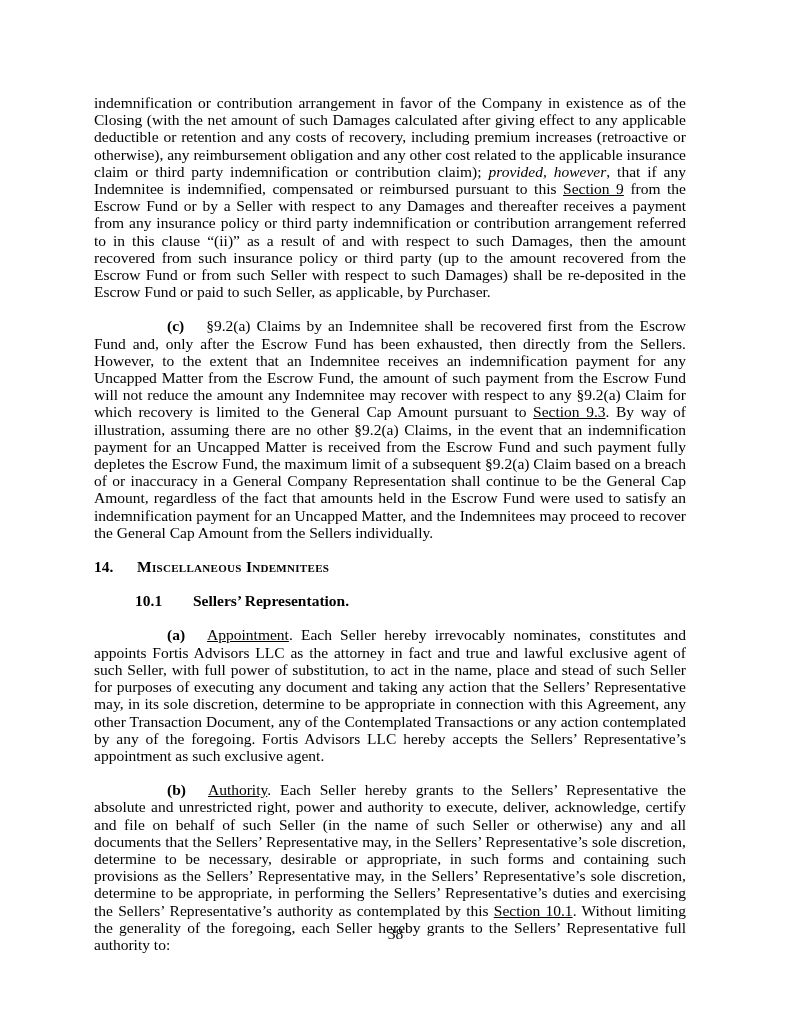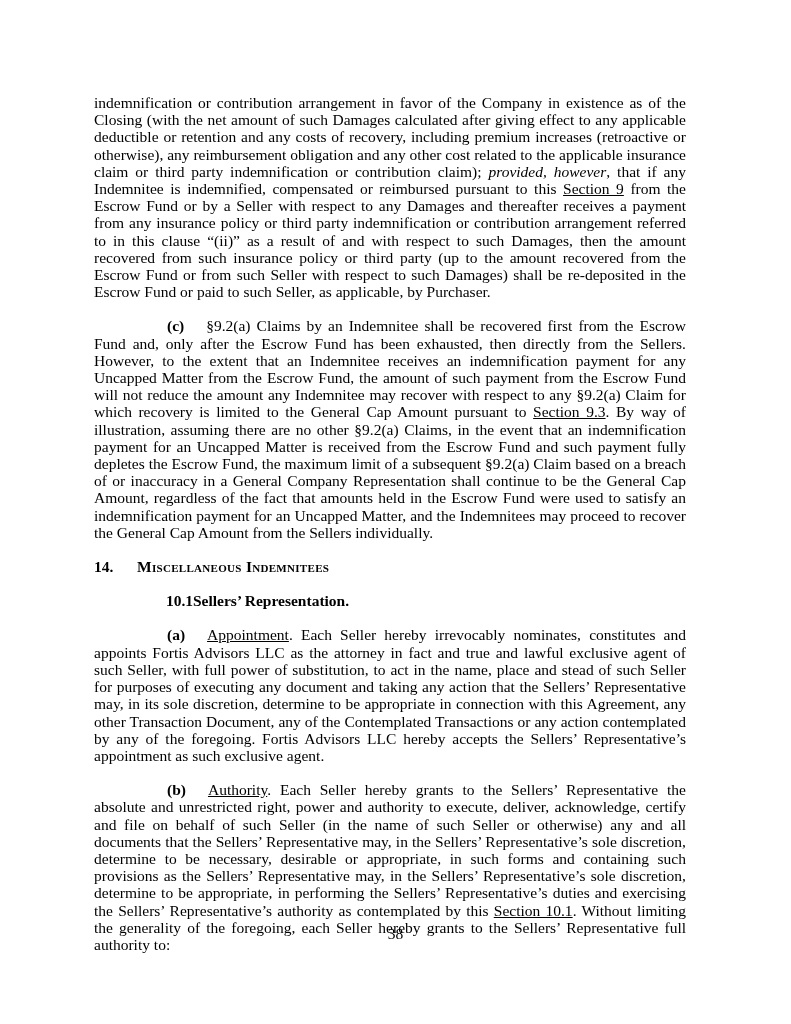--- a/index.html
+++ b/index.html
@@ -46,21 +46,20 @@
   }
   p.heading2 {
     text-align: left;
     font-weight: bold;
     padding-left: 41px;
     text-indent: 0;
   }
   p.heading2 .label {
     display: inline-block;
     width: 58px;
-    text-align: right;
   }
   .label { font-weight: bold; }
   .tab {
     display: inline-block;
     width: 22px;
   }
   .italic { font-style: italic; }
   .underline { text-decoration: underline; }
   .smallcaps {
     font-variant: small-caps;

